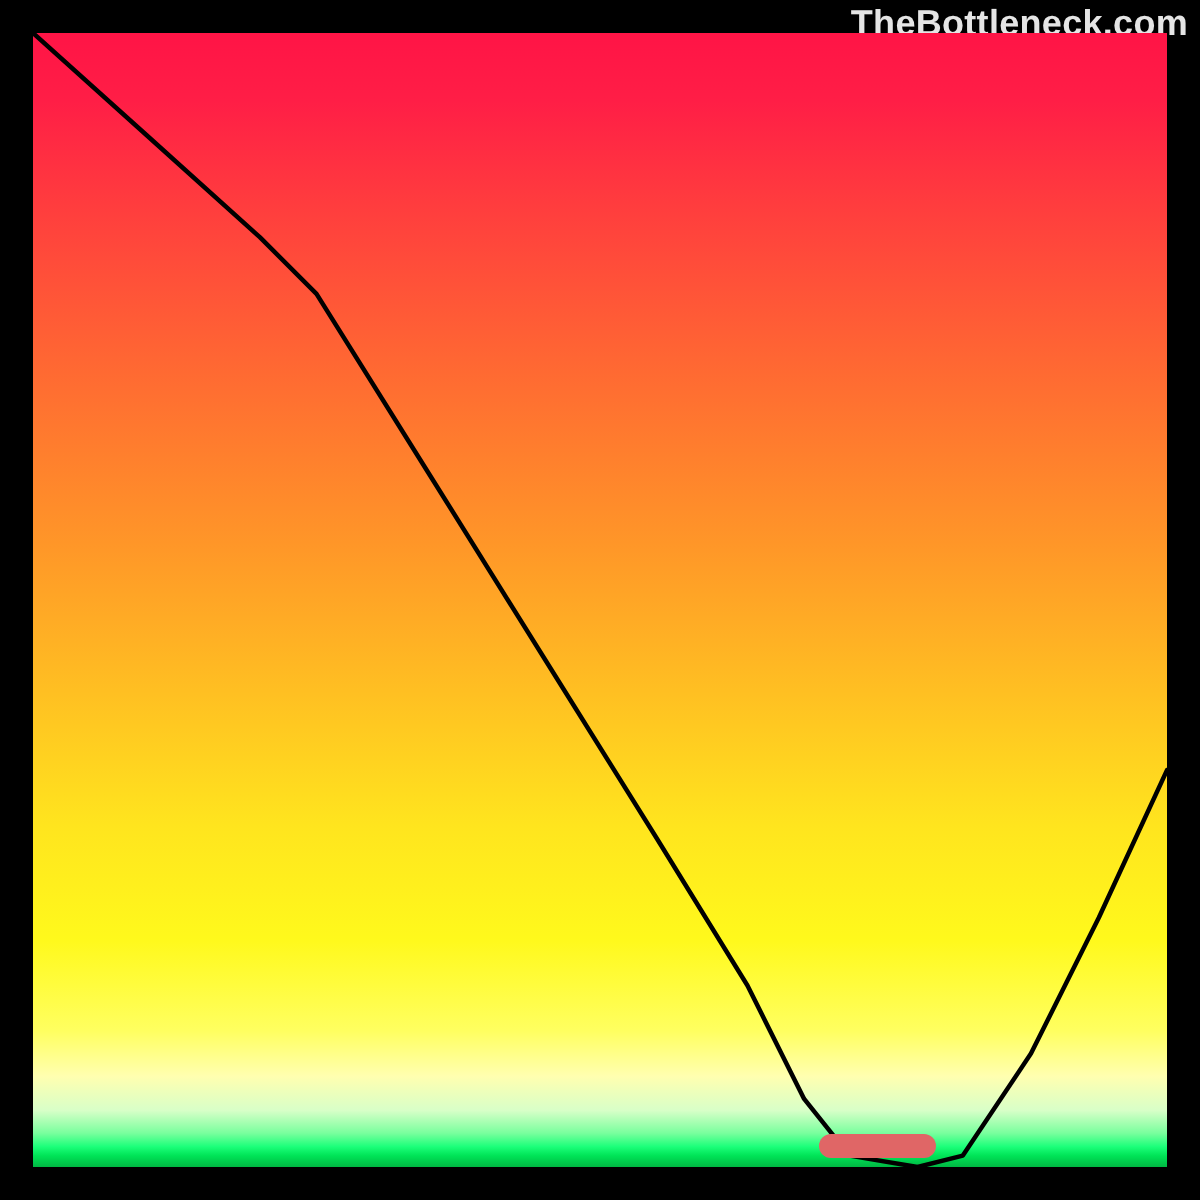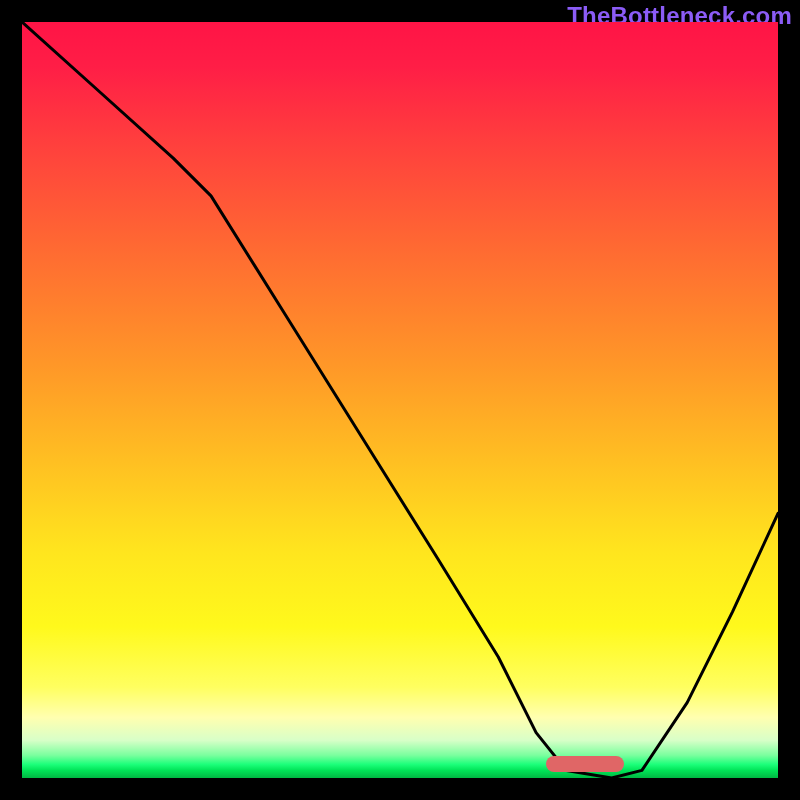--- a/index.html
+++ b/index.html
@@ -10,21 +10,21 @@
     height: 800px;
     background: #000;
   }
   .watermark {
     position: absolute;
     top: 2px;
     right: 8px;
     font-family: Arial, Helvetica, sans-serif;
     font-size: 24px;
     font-weight: 600;
-    color: #8b5cf6;
+    color: #e5e5e5;
     letter-spacing: 0.2px;
   }
   .plot {
     position: absolute;
     left: 22px;
     top: 22px;
     width: 756px;
     height: 756px;
   }
   .gradient {

